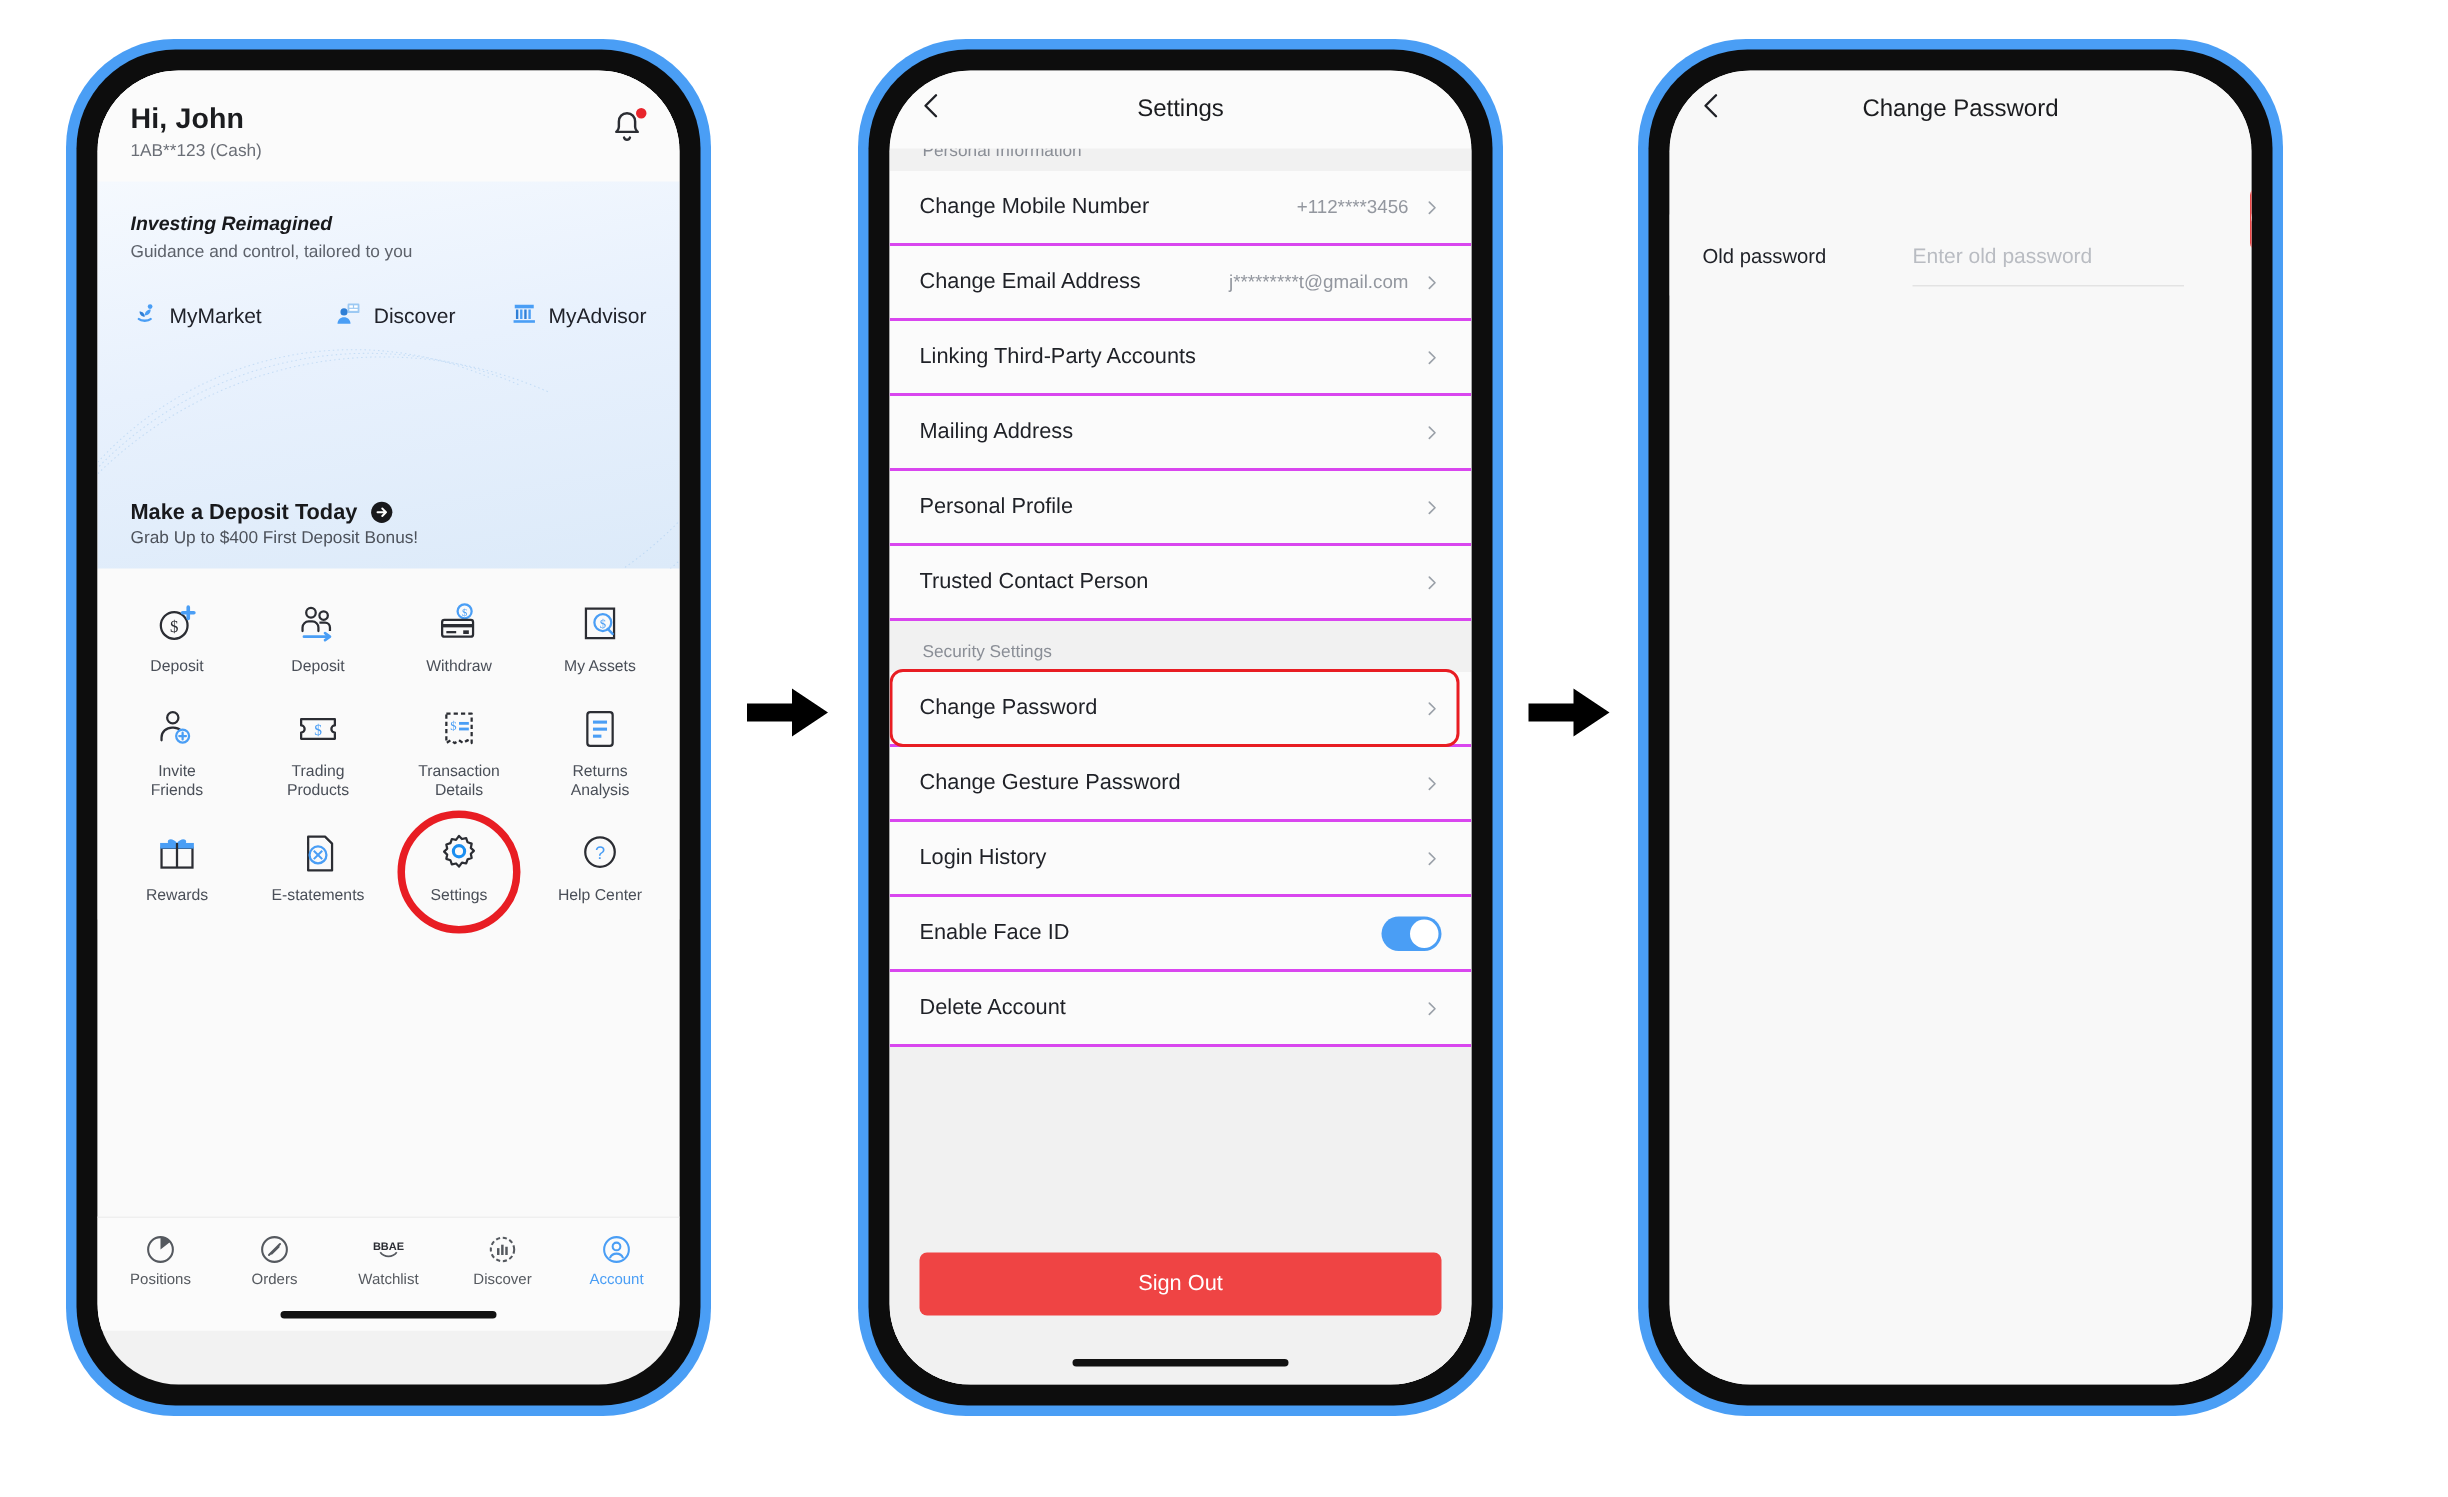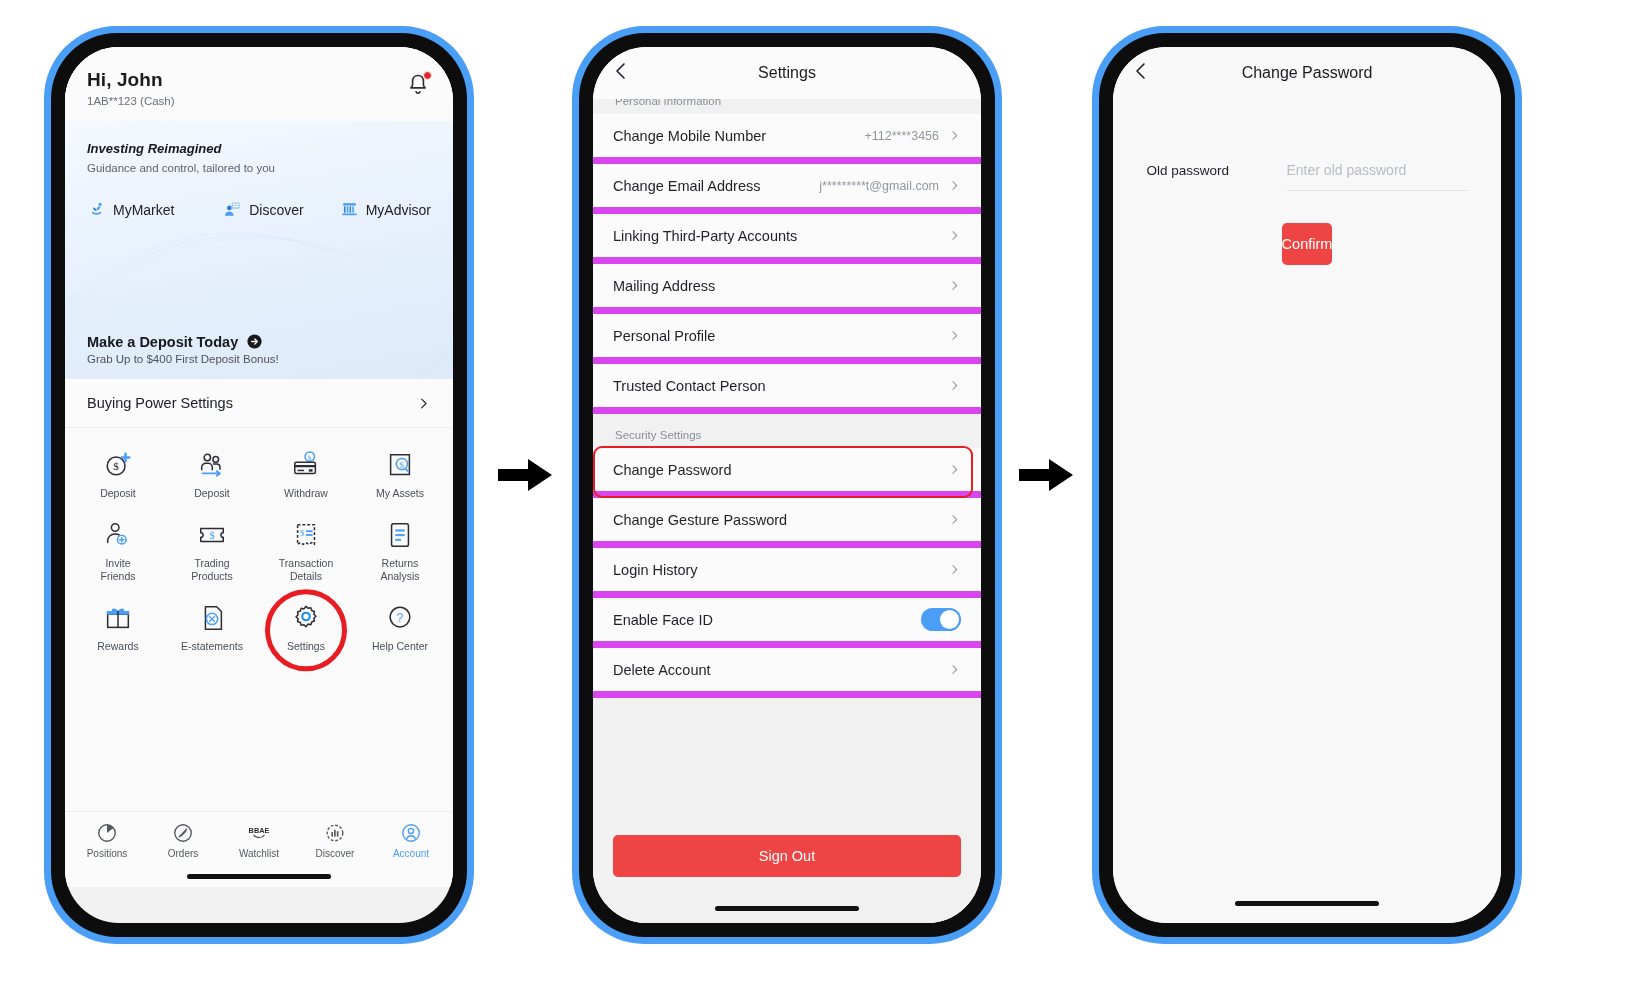--- a/index.html
+++ b/index.html
@@ -128,40 +128,40 @@
   .nav-title { font-size: 16px; color: #1b1c1f; font-weight: 500; }
   .nav-back { position: absolute; left: 20px; top: 50%; transform: translateY(-50%); }
 
   .list { background: #f1f1f1; flex: 1; display: flex; flex-direction: column; overflow: hidden; }
   .sect-hdr { background: #f1f1f1; padding: 0 22px 7px; font-size: 11.5px; color: #8a8e96; }
   .sect-hdr.clip { padding-top: 0; margin-top: -4px; }
   .sect-hdr.sec2 { padding-top: 15px; }
   .row {
     background: #fbfbfb; padding: 0 20px;
     height: 50px; display: flex; align-items: center; justify-content: space-between;
-    border-bottom: 7px solid #d946ef; position: relative;
+    border-bottom: 2px solid #d946ef; position: relative;
   }
   .row-lbl { font-size: 14.5px; color: #1f2127; }
   .row-right { display: flex; align-items: center; gap: 9px; }
   .row-val { font-size: 12.5px; color: #93979f; }
   .row-hl { position: absolute; left: 0px; top: -2px; width: 380px; height: 52px;
             border: 2.5px solid #e81d23; border-radius: 9px; pointer-events: none; }
   .toggle { width: 40px; height: 23px; border-radius: 12px; background: #4a9ef5; position: relative; }
   .toggle .knob { position: absolute; right: 2px; top: 2px; width: 19px; height: 19px; border-radius: 50%; background: #fff; }
   .list-gap { background: #f1f1f1; flex: 1; min-height: 26px; }
   .btn-wrap { background: #f1f1f1; padding: 8px 20px 16px; }
   .btn-primary {
     background: #ef4444; color: #fff; border: none; border-radius: 5px;
     width: 100%; height: 42px; font-size: 14.5px;
     font-family: "Liberation Sans", sans-serif; cursor: pointer;
   }
   .home-ind2 { height: 30px; background:#f1f1f1; display:flex; align-items:center; justify-content:center; }
 
   
-  .p3-body { background: #f8f8f8; flex: 1; display: flex; flex-direction: column; align-items: center; }
+  .p3-body { background: #f8f8f8; flex: 1; display: flex; flex-direction: row; }
   .field-row {
     background: #f8f8f8; padding: 0 22px; height: 54px;
     display: flex; align-items: center; margin-top: 44px;
   }
   .field-lbl { font-size: 13.5px; color: #1f2127; width: 140px; }
   .field-inp {
     flex: 1; border: none; background: transparent; outline: none;
     font-size: 14px; color: #1f2127; border-bottom: 1px solid #e3e3e3;
     height: 42px; font-family: "Liberation Sans", sans-serif;
   }
@@ -254,26 +254,20 @@
                 <span class="dep-title">Make a Deposit Today</span>
                 <svg width="17" height="17" viewBox="0 0 24 24">
                   <circle cx="12" cy="12" r="10" fill="#18191c"></circle>
                   <path d="M8 12h8M12.5 8.5 16 12l-3.5 3.5" stroke="#fff" stroke-width="1.8" fill="none" stroke-linecap="round" stroke-linejoin="round"></path>
                 </svg>
               </div>
               <div class="dep-sub">Grab Up to $400 First Deposit Bonus!</div>
             </div>
           </div>
 
-          <div class="bp-row">
-            <span class="bp-lbl">Buying Power Settings</span>
-            <svg width="15" height="15" viewBox="0 0 24 24">
-              <path d="M9 5l7 7-7 7" stroke="#1f2127" stroke-width="1.7" fill="none" stroke-linecap="round" stroke-linejoin="round"></path>
-            </svg>
-          </div>
 
           <div class="grid">
 
             <div class="tile">
               <svg width="30" height="30" viewBox="0 0 32 32">
                 <circle cx="14" cy="17" r="9.5" fill="none" stroke="#2b2d33" stroke-width="1.6"></circle>
                 <text x="14" y="21.5" font-size="12" text-anchor="middle" fill="#2b2d33" font-family="Liberation Serif, serif">$</text>
                 <path d="M24 4v8M20 8h8" stroke="#4a9ef5" stroke-width="2.6" stroke-linecap="round"></path>
               </svg>
               <span class="tile-lbl">Deposit</span>

